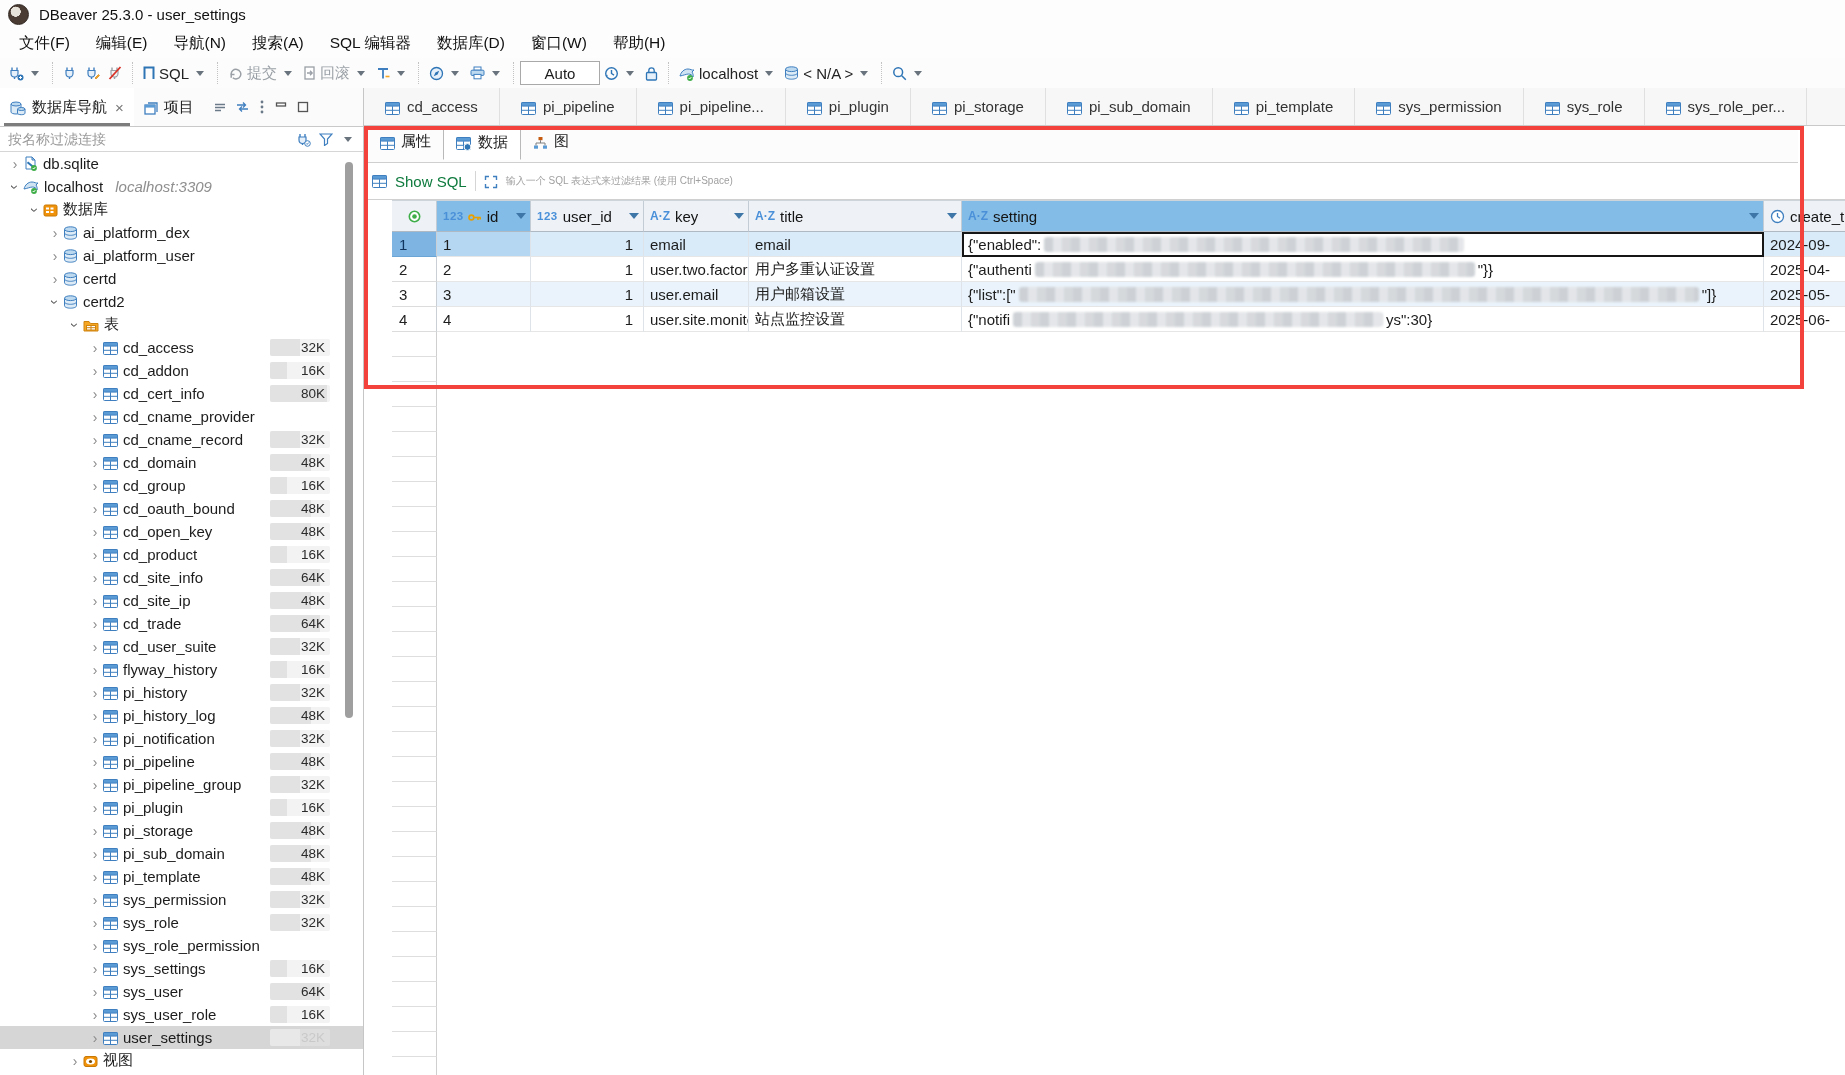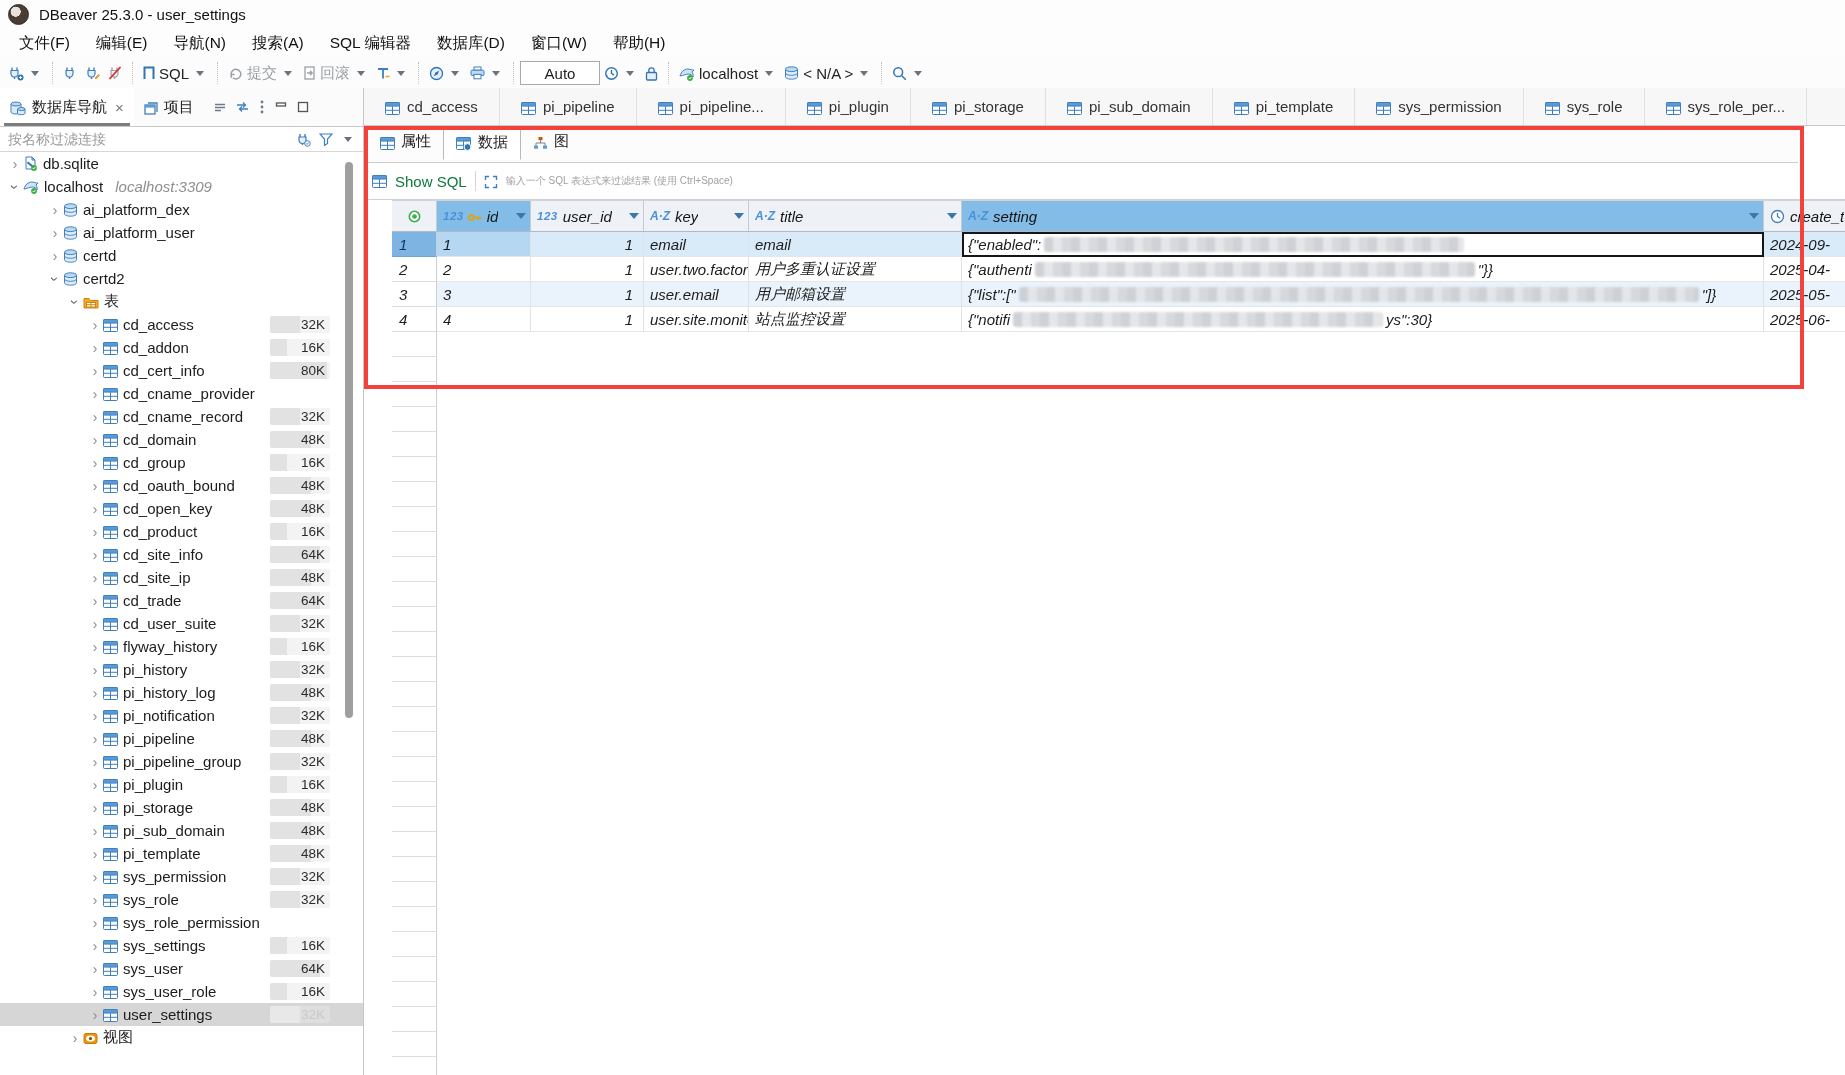--- a/index.html
+++ b/index.html
@@ -61,21 +61,21 @@
   #filterbar{left:364px;top:163px;width:1481px;height:37px;background:#fff;border-bottom:1px solid #d0d0d0;display:flex;align-items:center;box-sizing:border-box;padding-left:8px;gap:8px;}
   #filterbar .showsql{font-size:15px;color:#0e7a3d;}
   #filterbar .fsep{width:1px;height:20px;background:#d5d5d5;}
   #filterbar .ph{font-size:10px;color:#a0a0a0;}
   
   #presstrip{left:366px;top:200px;width:26px;height:600px;}
   .ptab1{position:absolute;left:1px;top:2px;width:23px;height:66px;background:linear-gradient(#fefefe,#e9e9e9);
          border:1px solid #bdbdbd;border-radius:3px;box-sizing:border-box;display:flex;flex-direction:column;align-items:center;justify-content:space-between;padding:4px 0;}
   .ptab2{position:absolute;left:2px;top:84px;width:22px;height:76px;display:flex;flex-direction:column;align-items:center;justify-content:space-between;padding:2px 0;}
   
-  #grid{left:392px;top:200px;width:1453px;height:875px;overflow:hidden;background:#fff;border-top:1px solid #cdd4da;font-style:italic;}
+  #grid{left:392px;top:200px;width:1453px;height:875px;overflow:hidden;background:#fff;border-top:1px solid #cdd4da;}
   .grow{display:flex;height:25px;}
   .ghead{display:flex;height:31px;}
   .hc{box-sizing:border-box;border-right:1px solid #c3ccd4;border-bottom:1px solid #aeb9c3;background:#eef2f7;
       display:flex;align-items:center;font-size:15px;color:#141414;padding:0 4px 0 6px;position:relative;}
   .hc.selcol{background:#83bce6;}
   .hc .hlabel{margin-left:5px;white-space:nowrap;overflow:hidden;}
   .hc .hdd{margin-left:auto;width:0;height:0;border-left:5px solid transparent;border-right:5px solid transparent;border-top:6px solid #3e76a8;flex:none;}
   .t123{font-size:11.5px;color:#4a90d9;font-weight:bold;letter-spacing:.5px;flex:none;}
   .taz{font-size:12px;color:#4a90d9;font-weight:bold;flex:none;}
   .corner{box-sizing:border-box;border-right:1px solid #c3ccd4;border-bottom:1px solid #aeb9c3;background:#eef2f7;display:flex;align-items:center;justify-content:center;}
@@ -324,20 +324,31 @@
       </div>
       <div class="tree-row" style="position:relative;padding-left:8px">
         <span class="chev down">›</span>
         <span class="ticon"><svg class="svgi" width="16" height="15" viewBox="0 0 16 15">
             <path d="M1 10c1-4 4-7 8-7 2.5 0 4 1.5 6 1l-2 2c1 1.5 1.5 3.5 1 5-1-2-2.5-3-4.5-3S4 9.5 1 10z" fill="#cfe3f3" stroke="#3f7fbf"></path>
             <circle cx="11" cy="12" r="2.9" fill="#3fae49"></circle>
             <path d="M9.7 12l1 1 1.6-1.9" stroke="#fff" fill="none"></path>
           </svg></span>
         <span class="tlabel">localhost</span>
         <span class="tsec">localhost:3309</span>
+      </div>
+      <div class="tree-row" style="position:relative;padding-left:28px">
+        <span class="chev down">›</span>
+        <span class="ticon"><svg class="svgi" width="15" height="14" viewBox="0 0 15 14">
+            <rect x="1" y="2" width="13" height="11" rx="1.5" fill="#f0920a" stroke="#c87804"></rect>
+            <rect x="3" y="4.5" width="3" height="2" fill="#fff"></rect>
+            <rect x="7.5" y="4.5" width="3" height="2" fill="#fff"></rect>
+            <rect x="3" y="8" width="3" height="2" fill="#fff"></rect>
+            <rect x="7.5" y="8" width="3" height="2" fill="#fff"></rect>
+          </svg></span>
+        <span class="tlabel">数据库</span>
       </div>
       <div class="tree-row" style="position:relative;padding-left:48px">
         <span class="chev">›</span>
         <span class="ticon"><svg class="svgi" width="15" height="14" viewBox="0 0 15 14">
             <path d="M1.5 3.2v7.6c0 1.3 2.7 2.4 6 2.4s6-1.1 6-2.4V3.2" fill="#ddebf7" stroke="#3f7fbf"></path>
             <ellipse cx="7.5" cy="3.2" rx="6" ry="2.4" fill="#bcd9f0" stroke="#3f7fbf"></ellipse>
             <path d="M1.5 6.9c0 1.3 2.7 2.4 6 2.4s6-1.1 6-2.4" fill="none" stroke="#3f7fbf"></path>
           </svg></span>
         <span class="tlabel">ai_platform_dex</span>
       </div>

